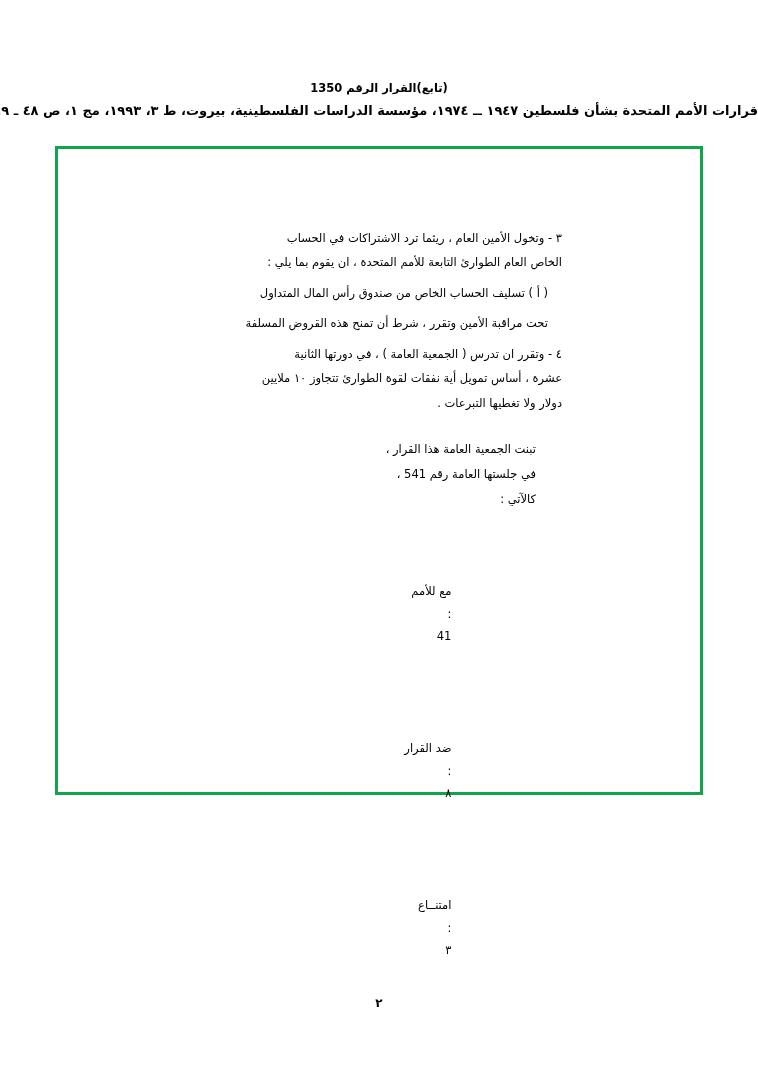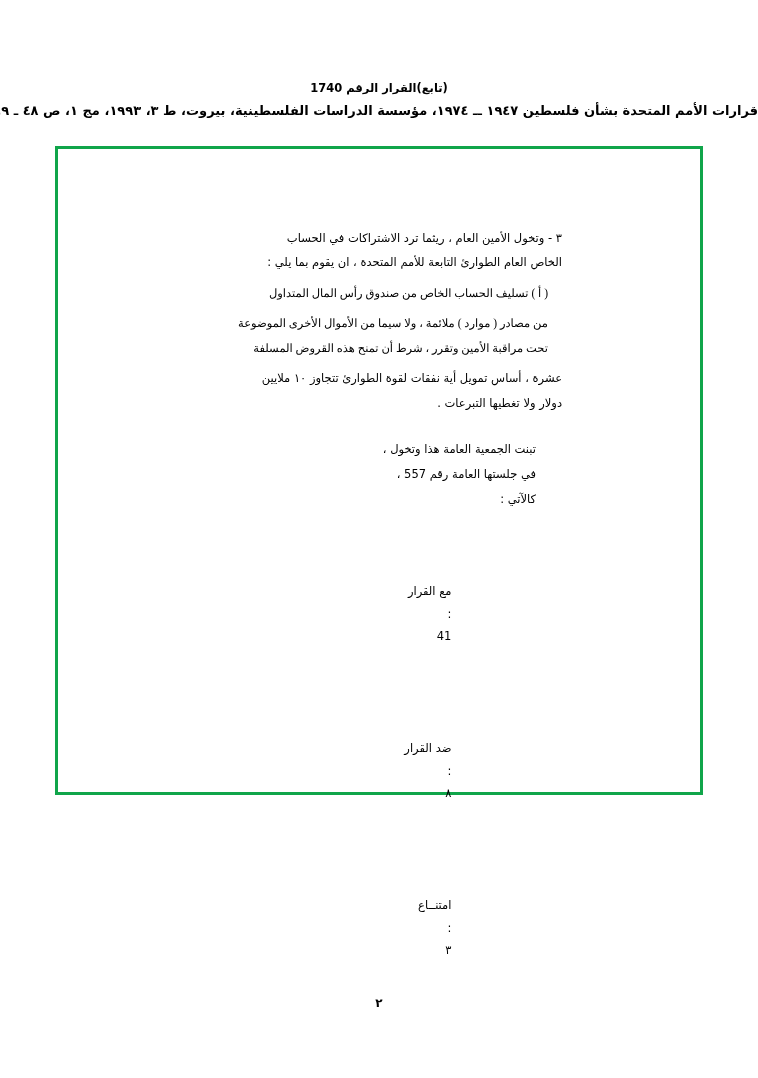--- a/index.html
+++ b/index.html
@@ -67,21 +67,21 @@
     font-family: "DejaVu Sans", sans-serif;
     font-size: 11.5px;
     line-height: 1.95;
   }
   .content p {
     margin: 0 0 2px 0;
   }
   .para {
     margin-bottom: 8px;
   }
-  .indent-1 { padding-right: 14px; font-family: Liberation Serif, serif; }
+  .indent-1 { padding-right: 14px; }
 
   .closing {
     margin-top: 24px;
     padding-right: 26px;
     line-height: 2.0;
   }
 
   .tally {
     margin-top: 2px;
     padding-right: 74px;
@@ -102,56 +102,56 @@
     font-size: 12px;
     font-weight: bold;
   }
 </style>
 </head>
 <body>
 
 <div class="page">
 
   <div class="header">
-    <div class="header-title">(تابع)القرار الرقم 1740</div>
+    <div class="header-title">(تابع)القرار الرقم 1350</div>
     <div class="header-sub">قرارات الأمم المتحدة بشأن فلسطين ١٩٤٧ ــ ١٩٧٤، مؤسسة الدراسات الفلسطينية، بيروت، ط ٣، ١٩٩٣، مج ١، ص ٤٨ ـ ٤٩</div>
   </div>
 
   <div class="frame">
 
     <div class="content">
 
       <div class="para">
         <p>٣ - وتخول الأمين العام ، ريثما ترد الاشتراكات في الحساب</p>
         <p>الخاص العام الطوارئ التابعة للأمم المتحدة ، ان يقوم بما يلي :</p>
       </div>
 
       <div class="para indent-1">
         <p>( أ )   تسليف الحساب الخاص من صندوق رأس المال المتداول</p>
       </div>
 
       <div class="para indent-1">
-        <p>من مصادر ( موارد ) ملائمة ، ولا سيما من الأموال الأخرى الموضوعة</p>
         <p>تحت مراقبة الأمين وتقرر ، شرط أن تمنح هذه القروض المسلفة</p>
       </div>
 
       <div class="para">
+        <p>٤ - وتقرر ان تدرس ( الجمعية العامة ) ، في دورتها الثانية</p>
         <p>عشرة ، أساس تمويل أية نفقات لقوة الطوارئ تتجاوز ١٠ ملايين</p>
         <p>دولار  ولا تغطيها التبرعات .</p>
       </div>
 
       <div class="closing">
-        <p>تبنت الجمعية العامة هذا وتخول ،</p>
-        <p>في جلستها العامة رقم 557 ،</p>
+        <p>تبنت الجمعية العامة هذا القرار ،</p>
+        <p>في جلستها العامة رقم 541 ،</p>
         <p>كالآتي          :</p>
       </div>
 
       <div class="tally">
         <span class="tally-row">
-          <span>مع القرار</span>
+          <span>مع للأمم</span>
           <span>:</span>
           <span>41</span>
         </span>
         <span class="tally-row">
           <span>ضد القرار</span>
           <span>:</span>
           <span>٨</span>
         </span>
         <span class="tally-row">
           <span>امتنــاع</span>

